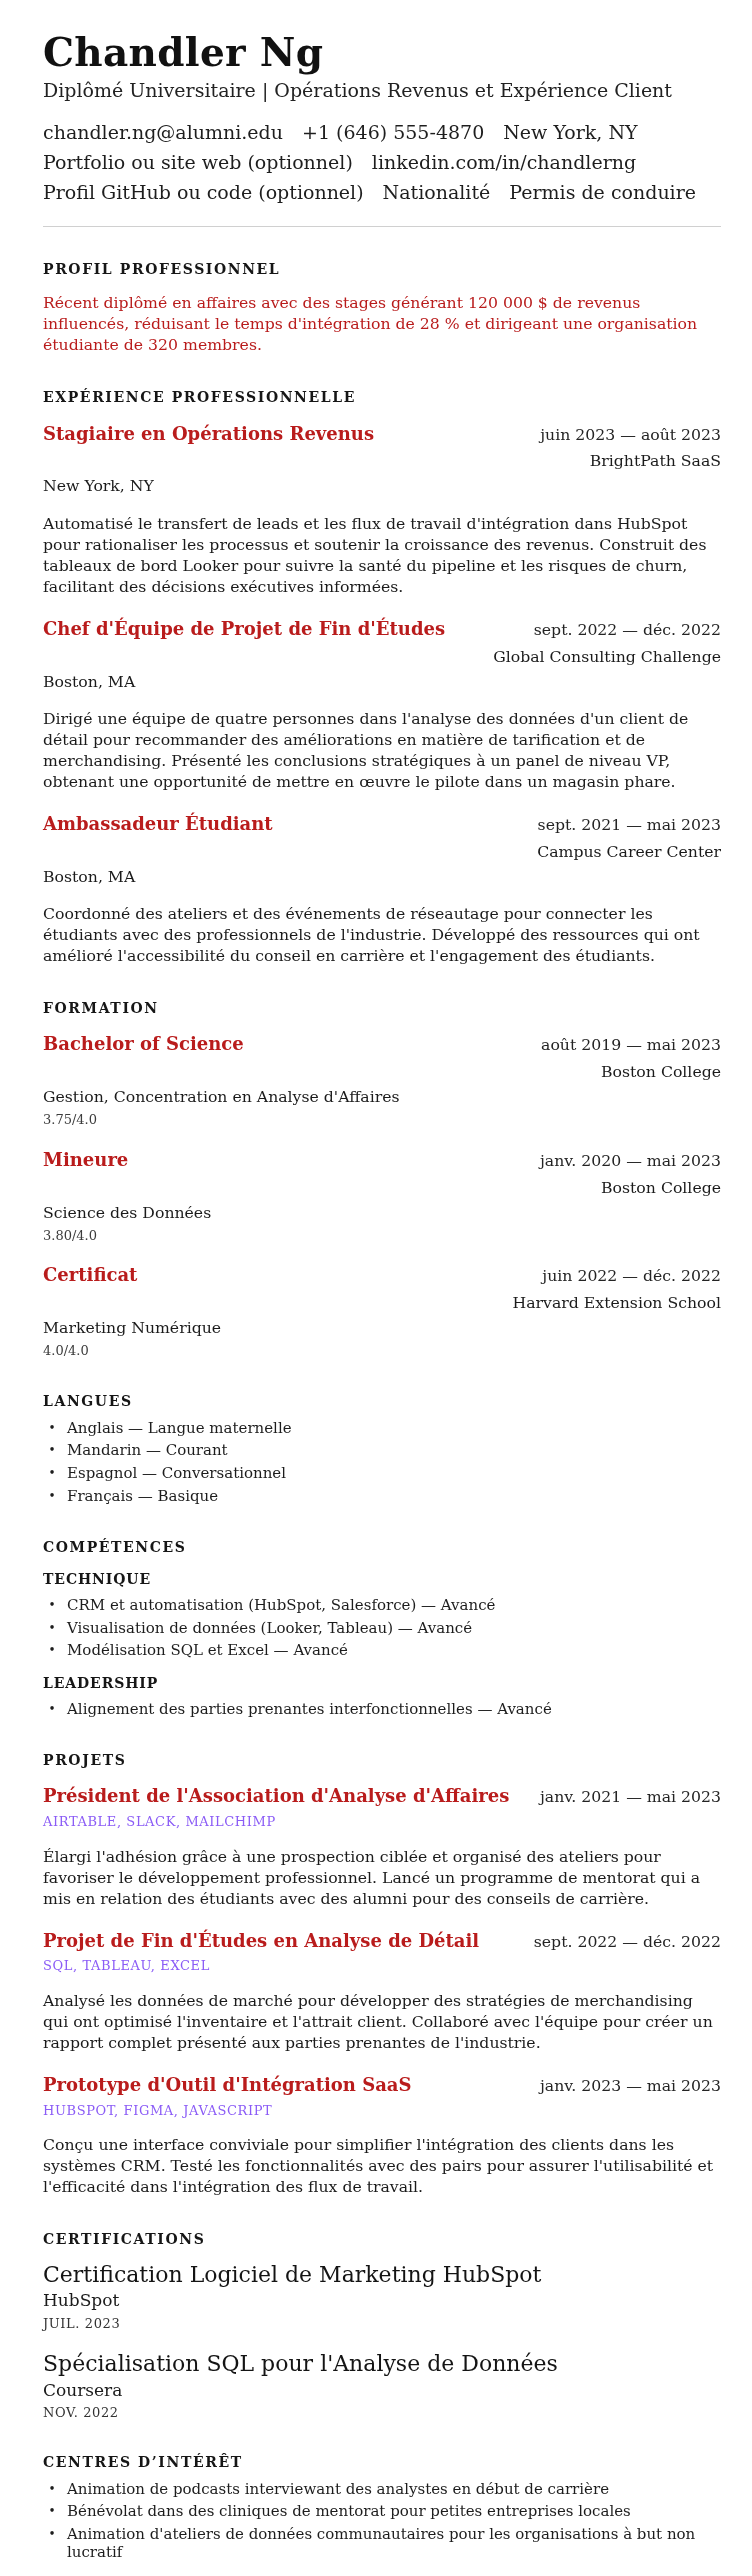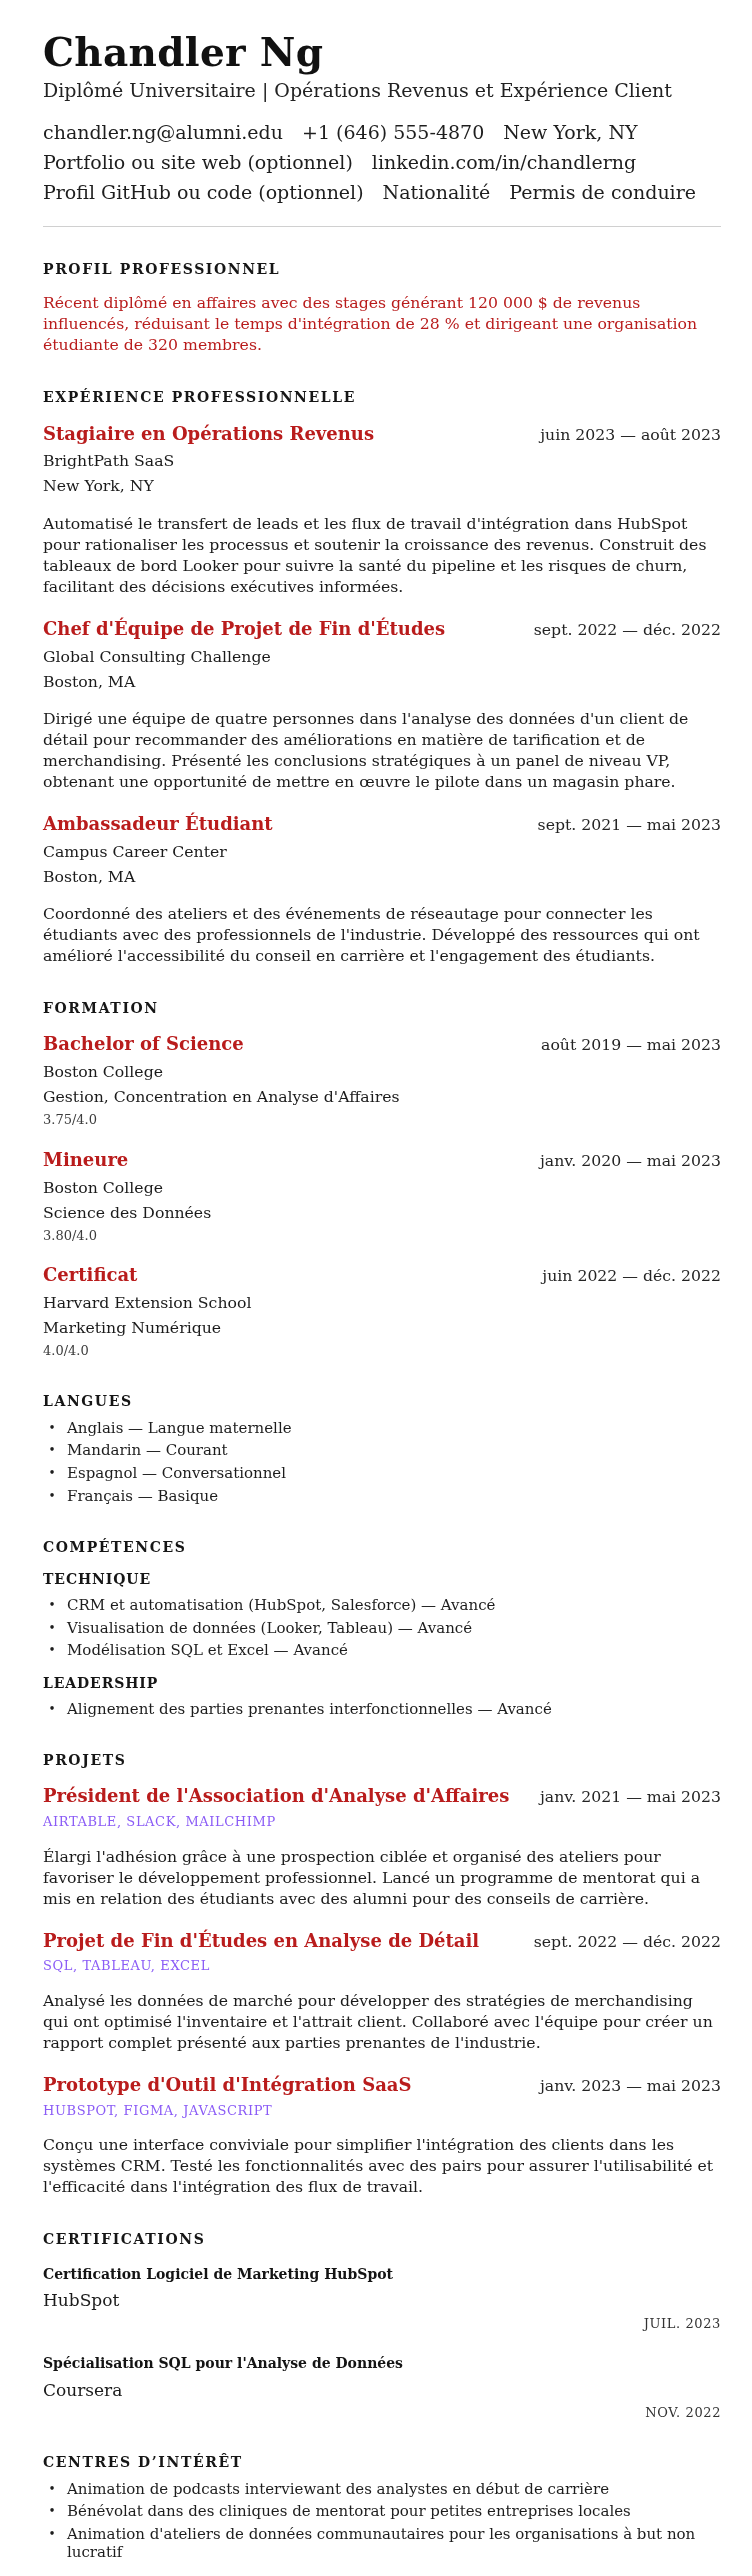--- a/index.html
+++ b/index.html
@@ -77,21 +77,21 @@
     color: #b91c1c;
   }
   .entry-date {
     font-size: 15.7px;
     line-height: 20px;
     white-space: nowrap;
     flex-shrink: 0;
     margin-left: 25px;
     color: #242424;
   }
-  .entry-company { font-size: 15.7px; line-height: 20px; margin-top: 6.3px; }
+  .entry-company { font-size: 15.7px; line-height: 20px; margin-top: 6.3px; text-align: right; }
   .entry-location { font-size: 15.7px; line-height: 20px; margin-top: 5px; }
   .entry-detail { font-size: 15.7px; line-height: 20px; margin-top: 5px; }
   .entry-gpa {
     font-size: 13px;
     line-height: 15.7px;
     margin-top: 5px;
     color: #3c3c3c;
   }
   .entry-tools {
     font-size: 13px;
@@ -131,29 +131,28 @@
     content: "\2022";
     position: absolute;
     left: 5.6px;
     top: 0;
     font-size: 12px;
     color: #1d1d1d;
   }
   
   .cert { margin-top: 16.3px; }
   .cert + .cert { margin-top: 22.6px; }
-  .cert-title { font-size: 14px; font-weight: 700; line-height: 21px; color: #141414; }
+  .cert-title { font-size: 22px; font-weight: 400; line-height: 21px; color: #141414; }
   .cert-issuer { font-size: 17px; line-height: 19.4px; margin-top: 6.3px; }
   .cert-date {
     font-size: 13px;
     line-height: 15px;
     letter-spacing: 0.6px;
     margin-top: 5px;
     color: #333333;
-    text-align: right;
   }
 </style>
 </head>
 <body>
 
 <div class="page">
 
   <header>
     <div class="name">Chandler Ng</div>
     <div class="tagline">Diplômé Universitaire | Opérations Revenus et Expérience Client</div>

